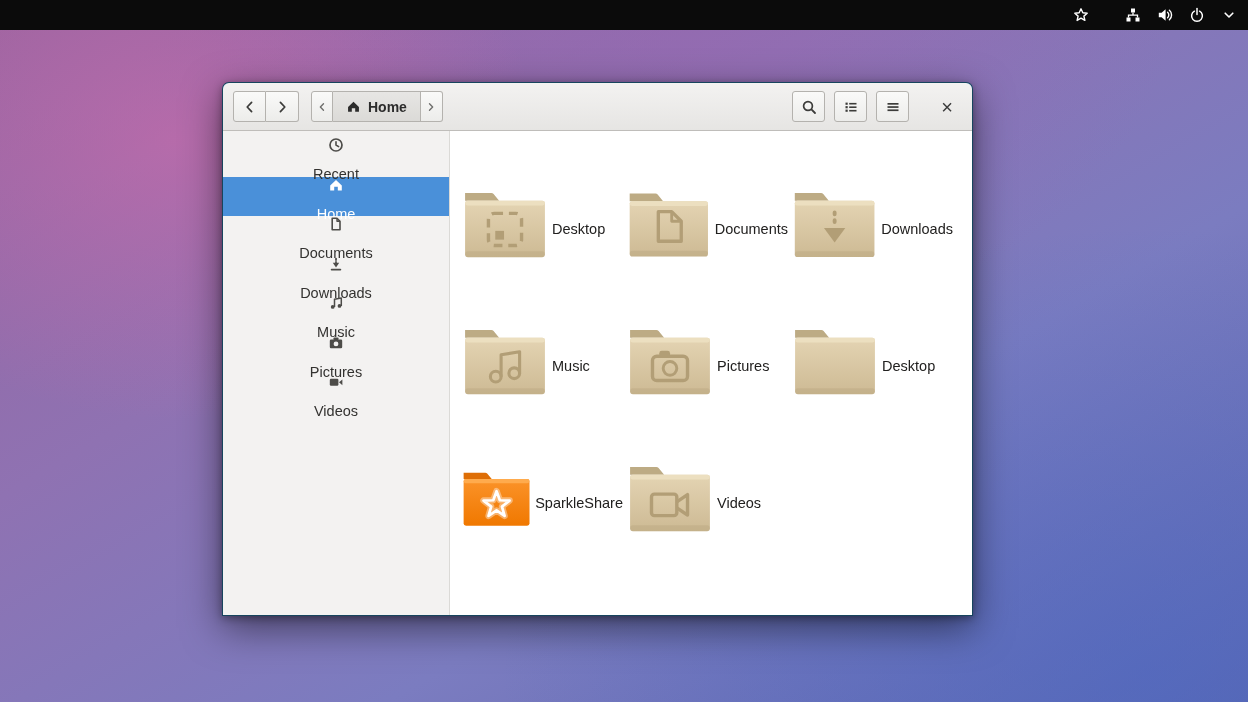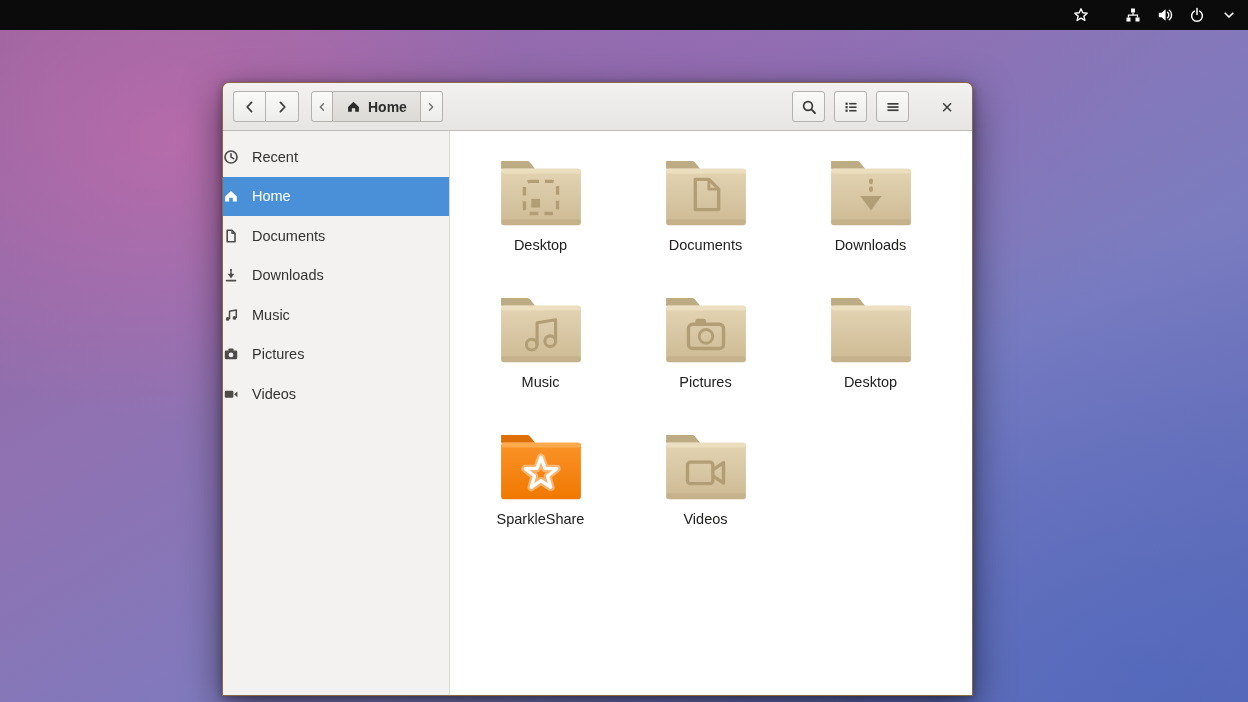--- a/index.html
+++ b/index.html
@@ -18,25 +18,25 @@
     position:absolute; top:0; left:0; right:0; height:30px; background:#0b0b0b;
     display:flex; align-items:center; justify-content:flex-end; padding-right:10px;
   }
   .topbar-icons { display:flex; align-items:center; gap:14px; }
   .tb-icon { width:18px; height:18px; display:flex; align-items:center; justify-content:center; cursor:pointer; }
   .tb-icon svg { width:16px; height:16px; }
   .tb-star { margin-right:20px; }
 
   
   .window {
-    position:absolute; left:222px; top:82px; width:751px; height:614px;
+    position:absolute; left:222px; top:82px; width:751px; height:534px;
     border-radius:7px 7px 0 0;
     box-shadow:0 12px 38px rgba(0,0,0,.50), 0 2px 8px rgba(0,0,0,.35);
     border:1px solid rgba(40,40,40,.55);
-    background:#fdba74; box-sizing:border-box;
+    background:#0369a1; box-sizing:border-box;
     display:flex; flex-direction:column;
   }
   .headerbar {
     height:48px; flex:0 0 48px; border-radius:6px 6px 0 0;
     background:linear-gradient(#f3f2f1,#e6e5e3);
     border-bottom:1px solid #bfbdba;
     display:flex; align-items:center; padding:0 12px 0 10px; box-sizing:border-box;
   }
   .hb-btn {
     height:31px; min-width:33px; box-sizing:border-box;
@@ -63,34 +63,34 @@
 
   .window-body { flex:1; display:flex; min-height:0; }
 
   
   .sidebar {
     width:227px; flex:0 0 227px; background:#f3f2f1; border-right:1px solid #dbdad7;
     padding-top:6px; box-sizing:border-box;
   }
   .side-item {
     height:39.5px; display:flex; align-items:center; gap:13px; 
-    font-size:14.5px; color:#333230; cursor:pointer;
+    font-size:14.5px; color:#333230; cursor:pointer;flex-direction:column;
   }
   .side-item svg { width:16px; height:16px; flex:0 0 16px; color:#4d4c49; }
   .side-item.selected { background:#4a90d9; color:#ffffff; }
   .side-item.selected svg { color:#ffffff; }
 
   
   .content { flex:1; background:#ffffff; position:relative; overflow:hidden; }
   .file-grid {
     display:grid; grid-template-columns:repeat(3,165px); grid-auto-rows:137px;
     padding:26px 0 0 8px;
   }
   .file {
-    display:flex; flex-direction:column; align-items:center; cursor:pointer;
+    display:flex; flex-direction:row; align-items:center; cursor:pointer;
   }
   .folder-svg { width:94px; height:74px; display:block; }
   .flabel { margin-top:6px; font-size:14.5px; color:#222120; text-align:center; }
 </style>
 </head>
 <body>
 
 <svg width="0" height="0" style="position:absolute" aria-hidden="true">
   <defs>
     <linearGradient id="gBeige" x1="0" y1="0" x2="0" y2="1">

